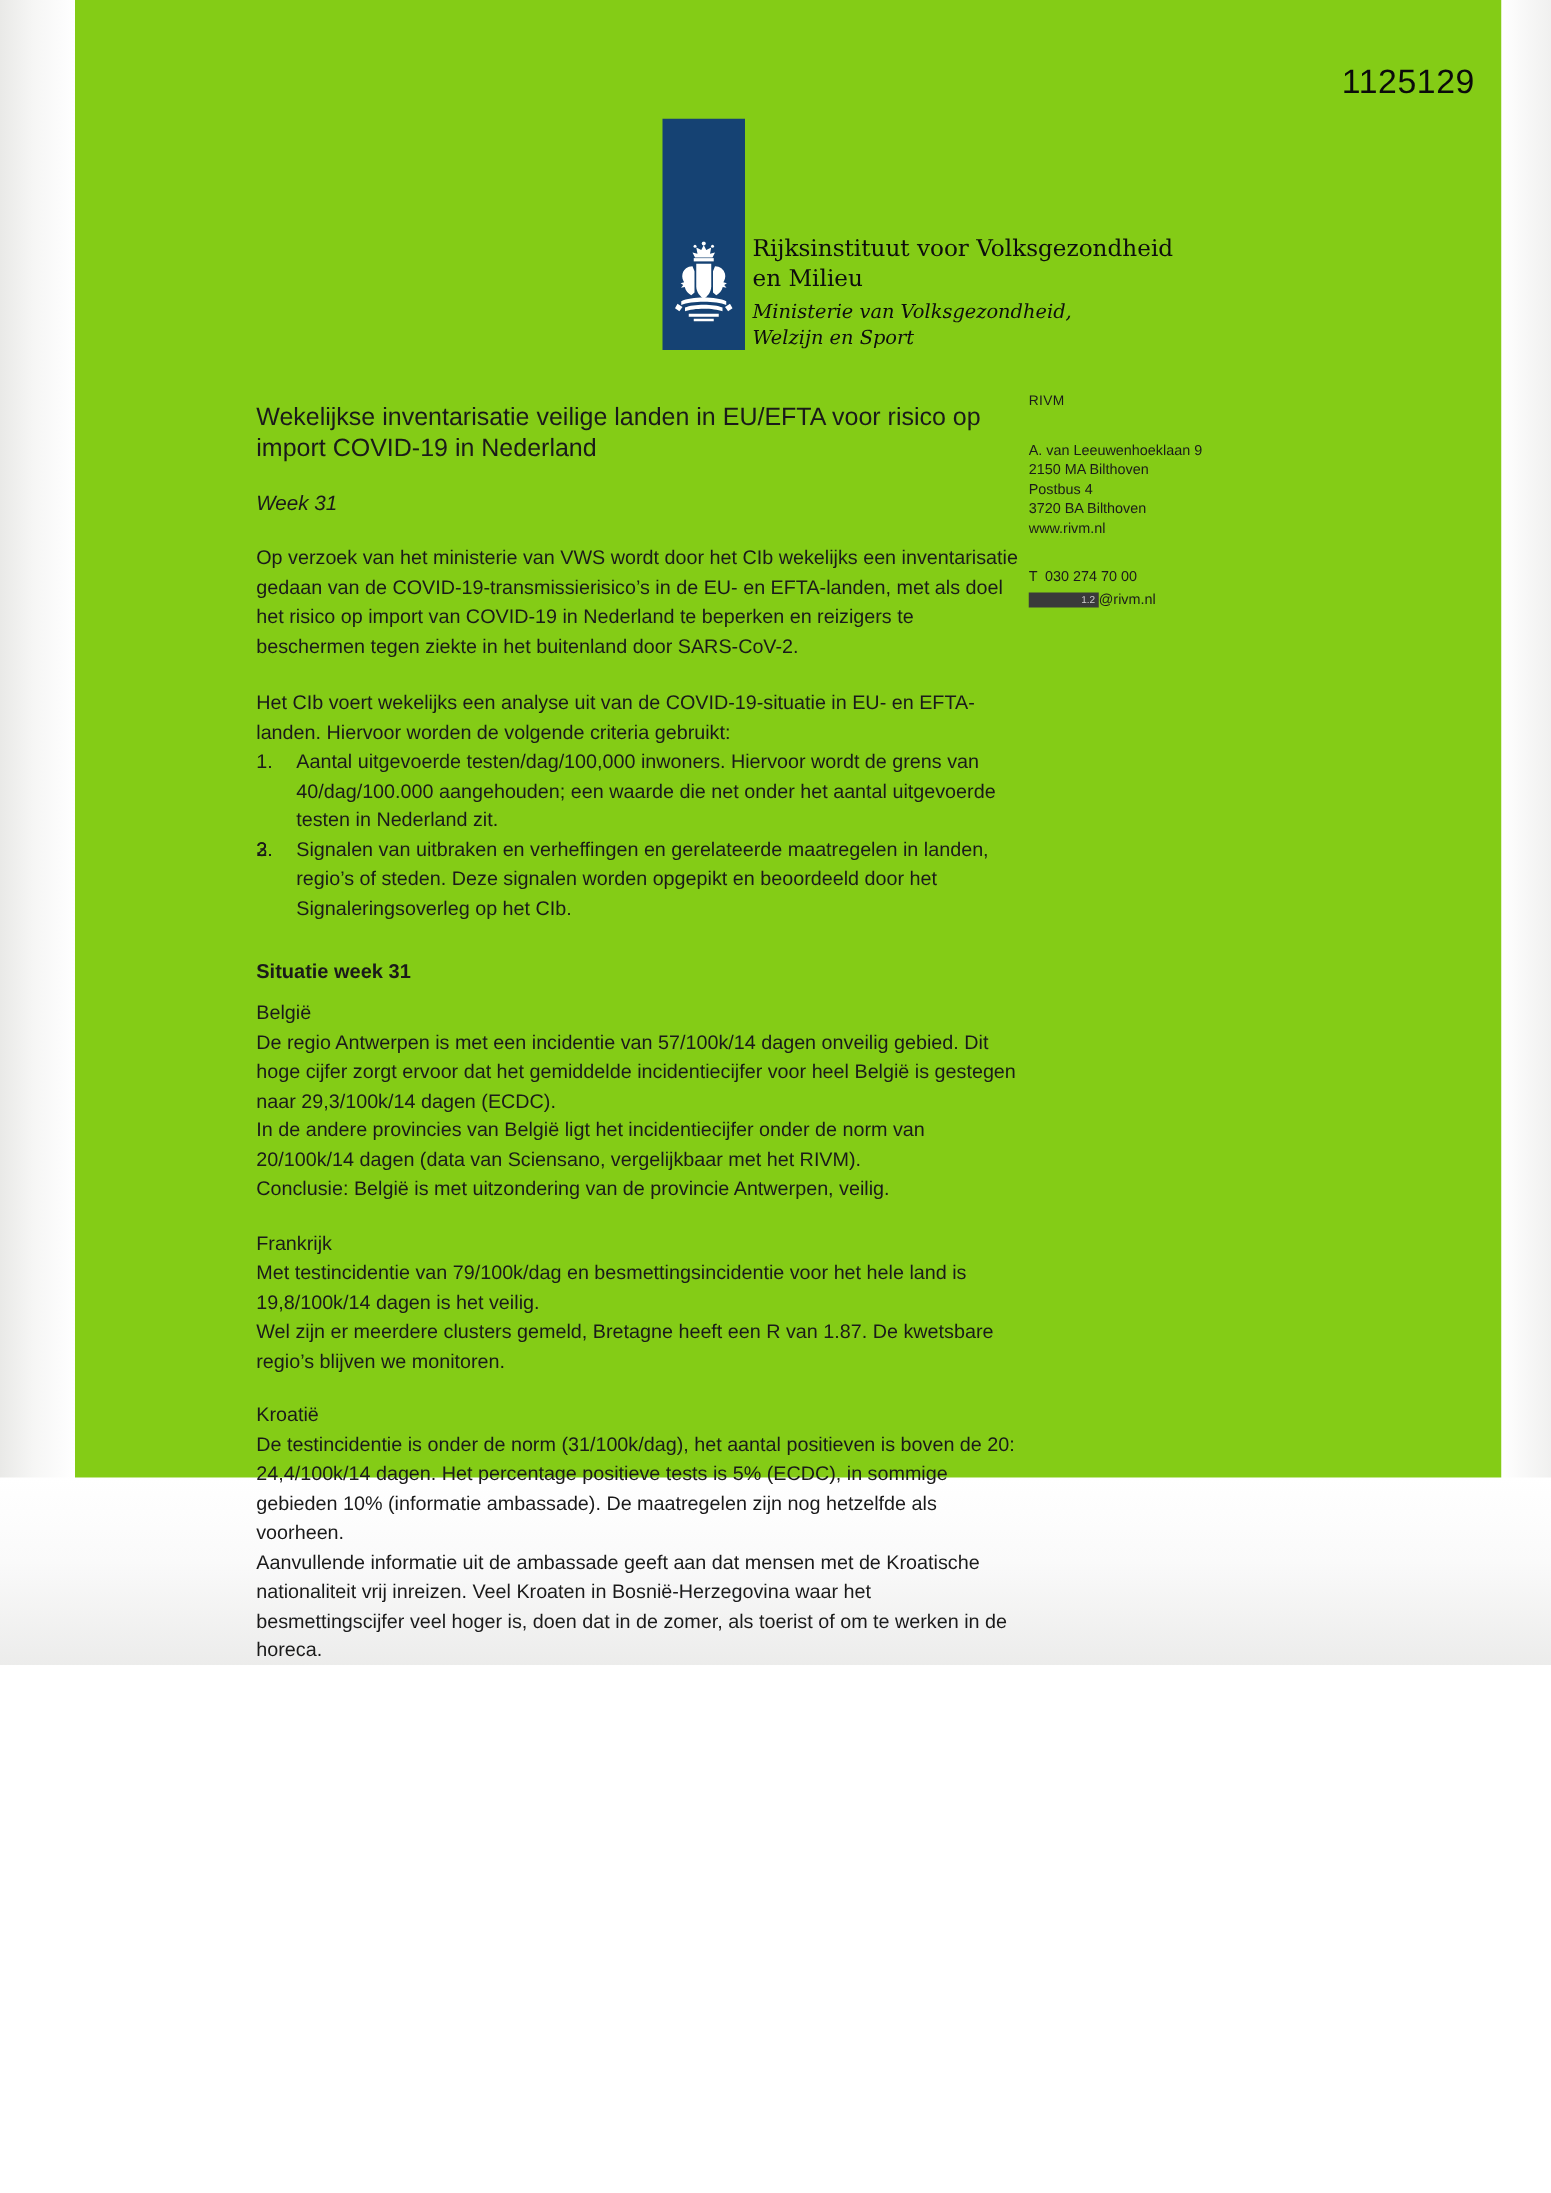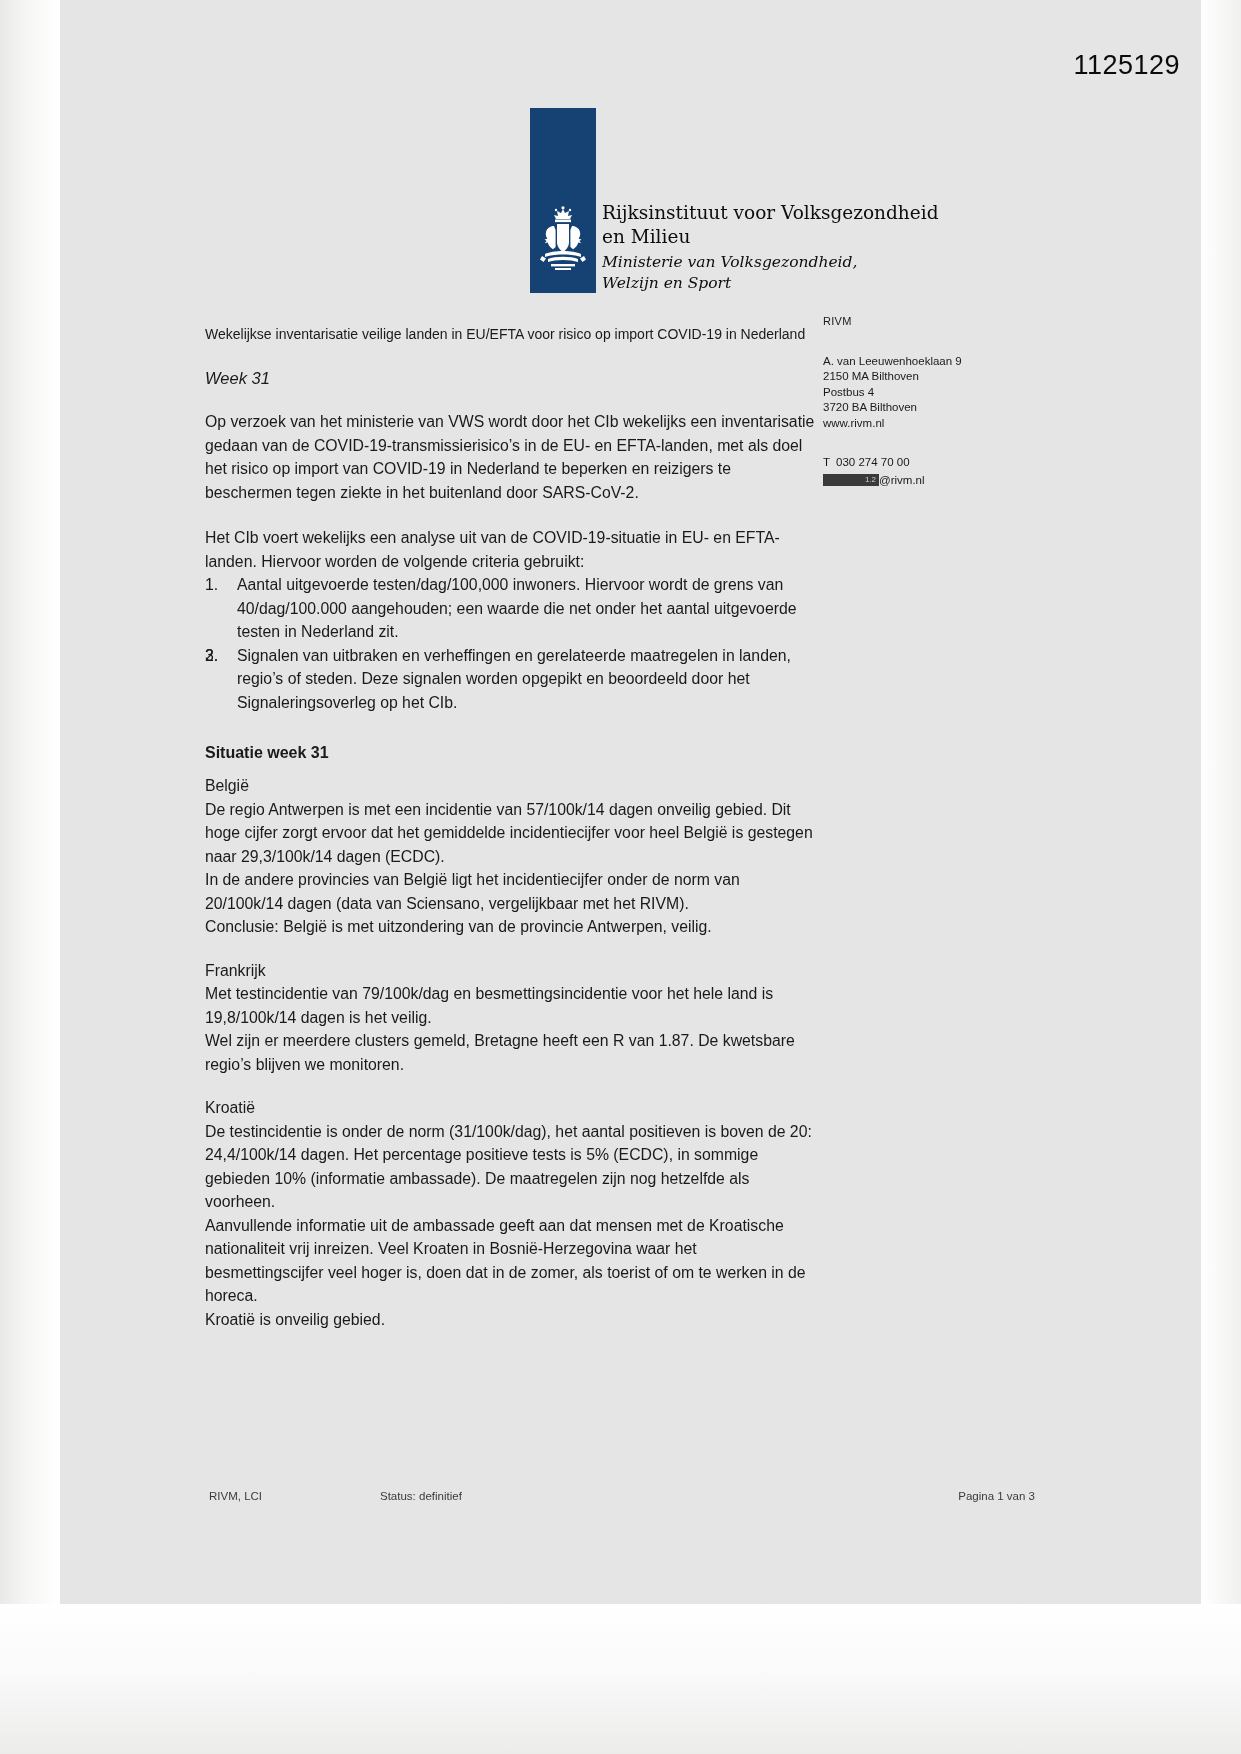--- a/index.html
+++ b/index.html
@@ -7,22 +7,22 @@
     padding: 0;
     background: #ffffff;
   }
   body {
     font-family: "DejaVu Sans", sans-serif;
     color: #1a1a1a;
   }
   .page {
     position: relative;
     width: 1241px;
-    height: 1754px;
-    background: #e5e5e5;
+    height: 1332px;
+    background: #84cc16;
     overflow: hidden;
   }
 
   
   .scan-edge-left {
     position: absolute;
     left: 0; top: 0;
     width: 60px; height: 1754px;
     background: linear-gradient(to right, #e9e9e7 0%, #f6f6f5 45%, #ffffff 100%);
     pointer-events: none;
@@ -50,21 +50,21 @@
     font-family: "Liberation Sans", sans-serif;
     font-size: 27px;
     letter-spacing: 0.5px;
     color: #0b0b0b;
   }
 
   
   .logo-block {
     position: absolute;
     left: 530px;
-    top: 108px;
+    top: 95px;
     width: 420px;
     height: 185px;
   }
   .logo-bar {
     position: absolute;
     left: 0; top: 0;
     width: 66px;
     height: 185px;
     background: #154273;
   }
@@ -105,21 +105,21 @@
 
   
   .main-col {
     position: absolute;
     left: 205px;
     top: 322px;
     width: 610px;
   }
   .doc-title {
     font-family: "Liberation Sans", sans-serif;
-    font-size: 14px;
+    font-size: 20px;
     line-height: 25px;
     color: #1a1a1a;
     font-weight: normal;
     margin: 0 0 0 0;
     width: 625px;
   }
   .week-label {
     font-family: "Liberation Sans", sans-serif;
     font-style: italic;
     font-size: 16.5px;

